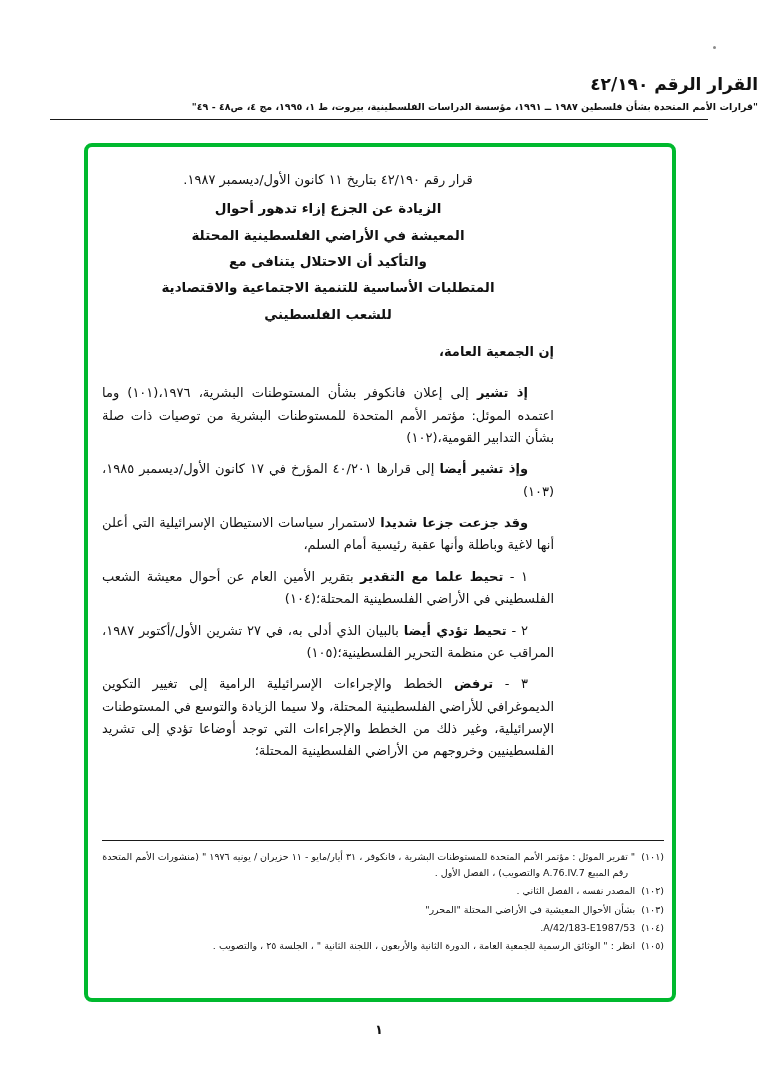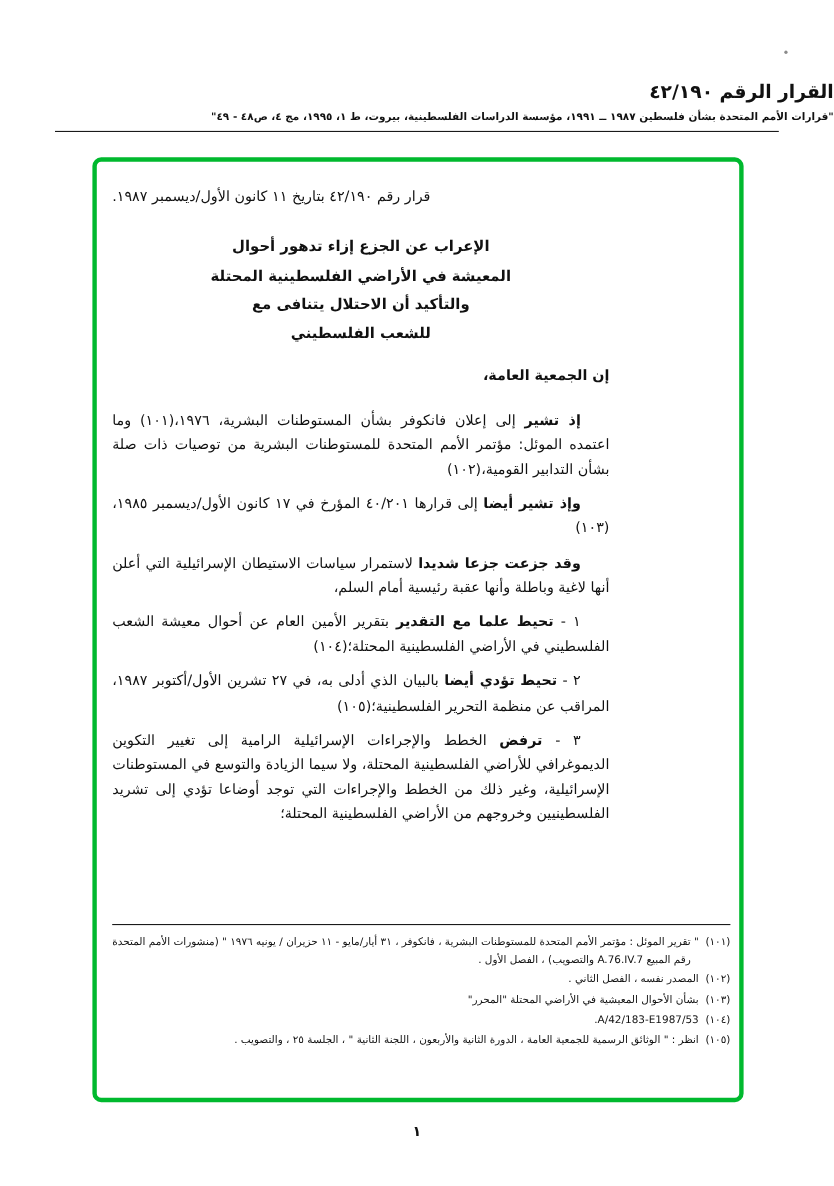--- a/index.html
+++ b/index.html
@@ -27,21 +27,21 @@
     position:absolute; left:84px; top:143px;
     width:592px; height:859px;
     border:4px solid #00b92e;
     border-radius:8px;
   }
   .content {
     position:absolute; top:22px; left:14px; width:452px;
     direction:rtl; text-align:justify;
     font-size:13px; line-height:1.72;
   }
-  .date-line { text-align:left; margin-bottom:20px; }
+  .date-line { text-align:center; margin-bottom:4px; }
   .heading {
     text-align:center; font-weight:bold;
     font-size:13.5px; line-height:1.95; margin-bottom:14px;
   }
   .opening { font-weight:bold; text-align:right; margin-bottom:19px; }
   .para { margin-bottom:9px; text-indent:26px; }
   .para .lead { font-weight:bold; }
   .para .num { font-weight:normal; }
 
   .footnotes {
@@ -70,23 +70,24 @@
     <div class="header-rule"></div>
   </header>
 
   <section class="highlight-box" style="border-color:#00b92e">
 
     <div class="content">
 
       <p class="date-line">قرار رقم ٤٢/١٩٠ بتاريخ ١١ كانون الأول/ديسمبر ١٩٨٧.</p>
 
       <div class="heading">
-        <div>الإعراب عن الجزع إزاء تدهور أحوال</div>
+        <div>الزيادة عن الجزع إزاء تدهور أحوال</div>
         <div>المعيشة في الأراضي الفلسطينية المحتلة</div>
         <div>والتأكيد أن الاحتلال يتنافى مع</div>
+        <div>المتطلبات الأساسية للتنمية الاجتماعية والاقتصادية</div>
         <div>للشعب الفلسطيني</div>
       </div>
 
       <p class="opening">إن الجمعية العامة،</p>
 
       <p class="para"><span class="lead">إذ تشير</span><span class="rest"> إلى إعلان فانكوفر بشأن المستوطنات البشرية، ١٩٧٦،(١٠١) وما اعتمده الموئل: مؤتمر الأمم المتحدة للمستوطنات البشرية من توصيات ذات صلة بشأن التدابير القومية،(١٠٢)</span></p>
 
       <p class="para"><span class="lead">وإذ تشير أيضا</span><span class="rest"> إلى قرارها ٤٠/٢٠١ المؤرخ في ١٧ كانون الأول/ديسمبر ١٩٨٥،(١٠٣)</span></p>
 
       <p class="para"><span class="lead">وقد جزعت جزعا شديدا</span><span class="rest"> لاستمرار سياسات الاستيطان الإسرائيلية التي أعلن أنها لاغية وباطلة وأنها عقبة رئيسية أمام السلم،</span></p>

